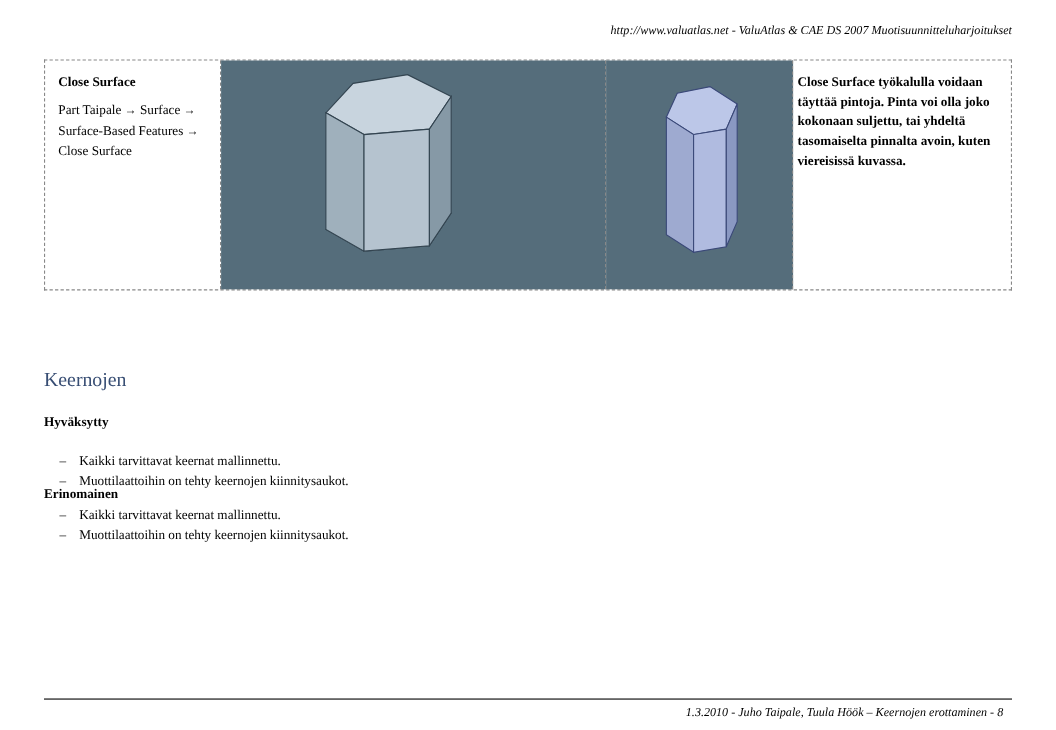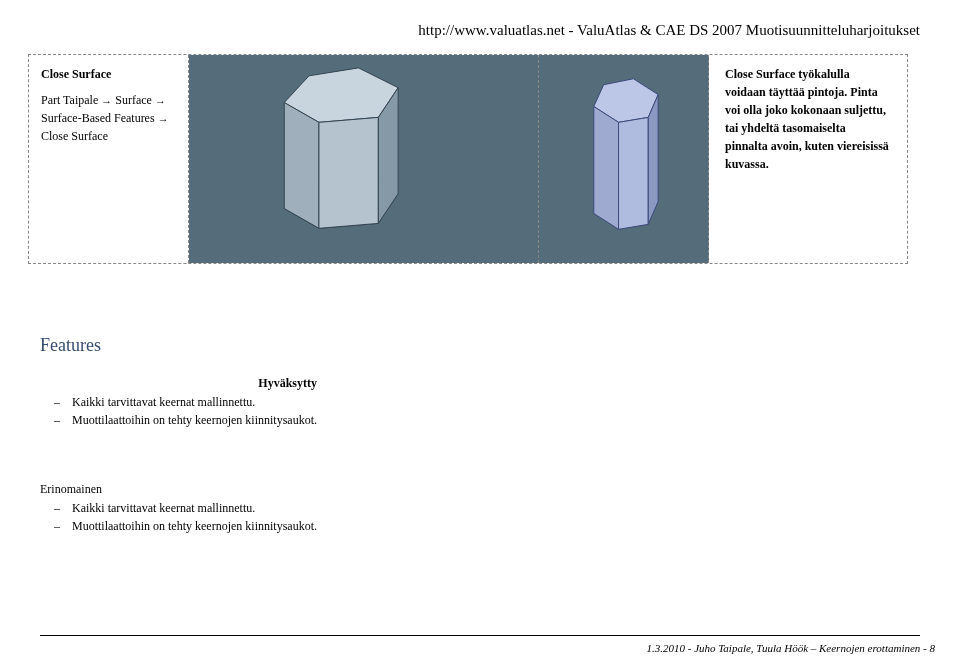--- a/index.html
+++ b/index.html
@@ -8,27 +8,28 @@
   height: 664px;
   font-family: Georgia, 'Times New Roman', serif;
   background: #ffffff;
   position: relative;
   overflow: hidden;
 }
 .header-url {
   position: absolute;
   top: 22px;
   right: 40px;
-  font-size: 15px;
+  font-size: 11px;
   color: #000;
+  font-style: italic;
 }
 .section-box {
   position: absolute;
   top: 54px;
-  left: 28px;
+  left: 40px;
   width: 880px;
   height: 210px;
   border: 1px dashed #888;
   display: flex;
 }
 .left-cell {
   width: 160px;
   border-right: 1px dashed #888;
   padding: 10px 12px;
   font-size: 12px;
@@ -44,66 +45,66 @@
   background: #556d7b;
 }
 .mid-cell2 {
   width: 170px;
   border-right: 1px dashed #888;
   position: relative;
   background: #556d7b;
 }
 .right-cell {
   flex: 1;
-  padding: 10px 16px;
+  padding: 10px 4px;
   font-size: 12px;
   color: #000;
   line-height: 1.5;
   font-weight: bold;
 }
 .footer-line {
   position: absolute;
   bottom: 28px;
   left: 40px;
   width: 880px;
   border-top: 1px solid #000;
 }
 .footer-text {
   position: absolute;
   bottom: 10px;
-  right: 25px;
+  right: 48px;
   font-size: 11px;
   font-style: italic;
   color: #000;
 }
 .arv-title {
   position: absolute;
   left: 40px;
   top: 335px;
   font-size: 18px;
   color: #374d73;
 }
 .hyv {
   position: absolute;
   left: 40px;
   top: 376px;
   font-size: 12px;
 }
-.hyv .subhead { font-weight: bold; margin-bottom: 4px; text-align: right; }
+.hyv .subhead { font-weight: bold; margin-bottom: 21px; }
 .hyv ul { list-style: none; margin-left: 32px; }
 .hyv li::before { content: "–"; position: absolute; margin-left: -18px; }
 .hyv li { margin-bottom: 3px; position: relative; }
 
 .erin {
   position: absolute;
   left: 40px;
   top: 442px;
   font-size: 12px;
 }
-.erin .subhead { font-weight: normal; margin-bottom: 4px; margin-top: 40px; }
+.erin .subhead { font-weight: bold; margin-bottom: 4px; }
 .erin ul { list-style: none; margin-left: 32px; }
 .erin li::before { content: "–"; position: absolute; margin-left: -18px; }
 .erin li { margin-bottom: 3px; position: relative; }
 
 .hex-svg {
   position: absolute;
   top: 0;
   left: 0;
   width: 100%;
   height: 100%;
@@ -136,21 +137,21 @@
     <svg class="hex-svg" viewBox="0 0 170 210">
       <polygon points="55,52 80,68 110,63 120,40 95,24 65,30" fill="#bcc7e8" stroke="#3a4878" stroke-width="1"></polygon>
       <polygon points="55,52 55,160 80,176 80,68" fill="#9eaad0" stroke="#3a4878" stroke-width="1"></polygon>
       <polygon points="80,68 80,176 110,171 110,63" fill="#b0bbe0" stroke="#3a4878" stroke-width="1"></polygon>
       <polygon points="110,63 110,171 120,148 120,40" fill="#8a98c2" stroke="#3a4878" stroke-width="1"></polygon>
     </svg>
   </div>
   <div class="right-cell">Close Surface työkalulla voidaan täyttää pintoja. Pinta voi olla joko kokonaan suljettu, tai yhdeltä tasomaiselta pinnalta avoin, kuten viereisissä kuvassa.</div>
 </div>
 
-<div class="arv-title">Features</div>
+<div class="arv-title">Keernojen</div>
 
 <div class="hyv">
   <div class="subhead">Hyväksytty</div>
   <ul>
     <li>Kaikki tarvittavat keernat mallinnettu.</li>
     <li>Muottilaattoihin on tehty keernojen kiinnitysaukot.</li>
   </ul>
 </div>
 
 <div class="erin">

